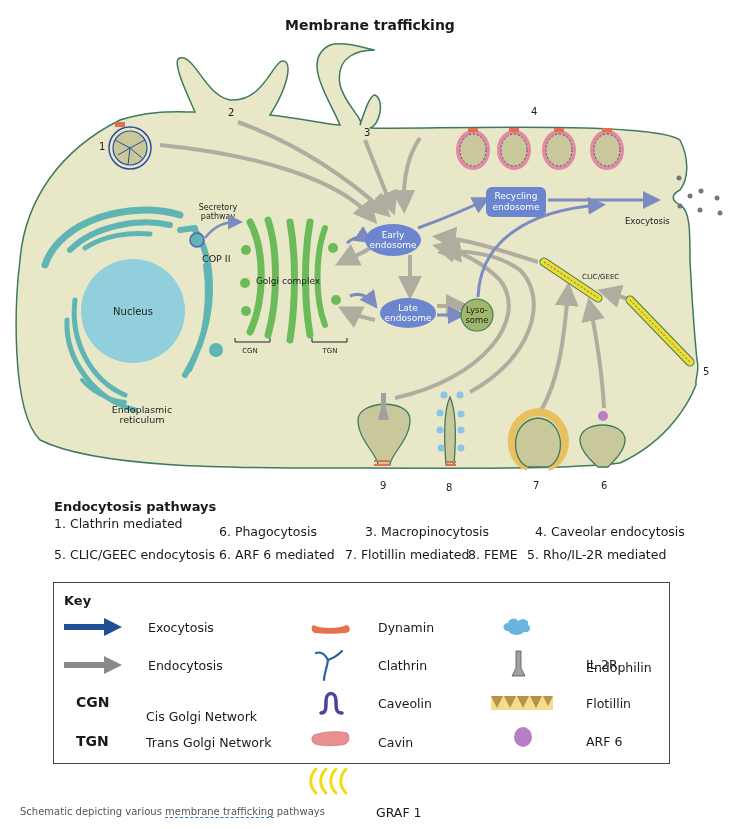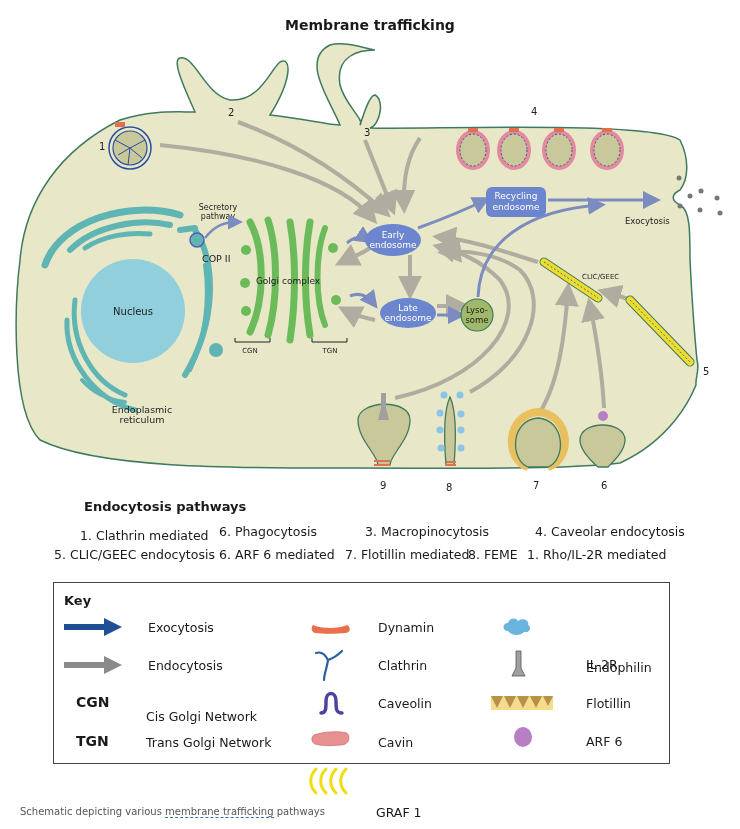--- a/index.html
+++ b/index.html
@@ -1,21 +1,21 @@
 <!DOCTYPE html>
 <html><head>
 <meta charset="utf-8">
 <style>
   html,body{margin:0;padding:0;background:#ffffff;}
   body{width:740px;height:829px;position:relative;overflow:hidden;font-family:"DejaVu Sans",sans-serif;color:#1a1a1a;}
   #title{position:absolute;left:0;top:17px;width:740px;text-align:center;font-weight:bold;font-size:14px;}
   svg#cell{position:absolute;left:0;top:0;}
   .lbl{font-family:"DejaVu Sans",sans-serif;fill:#222;}
   .wl{font-family:"DejaVu Sans",sans-serif;fill:#ffffff;}
-  #pathways-title{position:absolute;left:54px;top:499px;font-weight:bold;font-size:13px;margin-left:30px;}
+  #pathways-title{position:absolute;left:54px;top:499px;font-weight:bold;font-size:13px;}
   .pw{position:absolute;font-size:12.5px;white-space:nowrap;}
   #key{position:absolute;left:53px;top:582px;width:617px;height:182px;border:1.5px solid #444;box-sizing:border-box;}
   #key-title{position:absolute;left:10px;top:10px;font-weight:bold;font-size:13px;}
   .kt{position:absolute;font-size:12.5px;white-space:nowrap;}
   .kb{position:absolute;font-size:14px;font-weight:bold;}
   .ki{position:absolute;}
   #caption{position:absolute;left:20px;top:806px;font-size:10px;color:#555;}
   #caption-link{color:#555;border-bottom:1px dashed #3a6fa8;}
 </style>
 </head>
@@ -214,29 +214,29 @@
     <text x="531" y="115">4</text>
     <text x="703" y="375">5</text>
     <text x="601" y="489">6</text>
     <text x="533" y="489">7</text>
     <text x="446" y="491">8</text>
     <text x="380" y="489">9</text>
   </g>
 </svg>
 
 <div id="pathways-title">Endocytosis pathways</div>
-<div class="pw" style="left:54px;top:528px;margin-left:26px;">1. Clathrin mediated</div>
+<div class="pw" style="left:54px;top:516px;">1. Clathrin mediated</div>
 <div class="pw" style="left:219px;top:524px;">6. Phagocytosis</div>
 <div class="pw" style="left:365px;top:524px;">3. Macropinocytosis</div>
 <div class="pw" style="left:535px;top:524px;text-align:center;">4. Caveolar endocytosis</div>
 <div class="pw" style="left:54px;top:547px;">5. CLIC/GEEC endocytosis</div>
 <div class="pw" style="left:219px;top:547px;">6. ARF 6 mediated</div>
 <div class="pw" style="left:345px;top:547px;">7. Flotillin mediated</div>
 <div class="pw" style="left:468px;top:547px;text-align:center;">8. FEME</div>
-<div class="pw" style="left:527px;top:547px;">1. Rho/IL-2R mediated</div>
+<div class="pw" style="left:527px;top:547px;">5. Rho/IL-2R mediated</div>
 
 <div id="key">
   <div id="key-title">Key</div>
 
   <svg class="ki" style="left:10px;top:33px;" width="60" height="22">
       <path d="M0,8 L40,8 L40,2 L58,11 L40,20 L40,14 L0,14 Z" fill="#1f4f95"></path>
     </svg>
   <div class="kt" style="left:94px;top:37px;">Exocytosis</div>
 
   <svg class="ki" style="left:10px;top:71px;" width="60" height="22">

